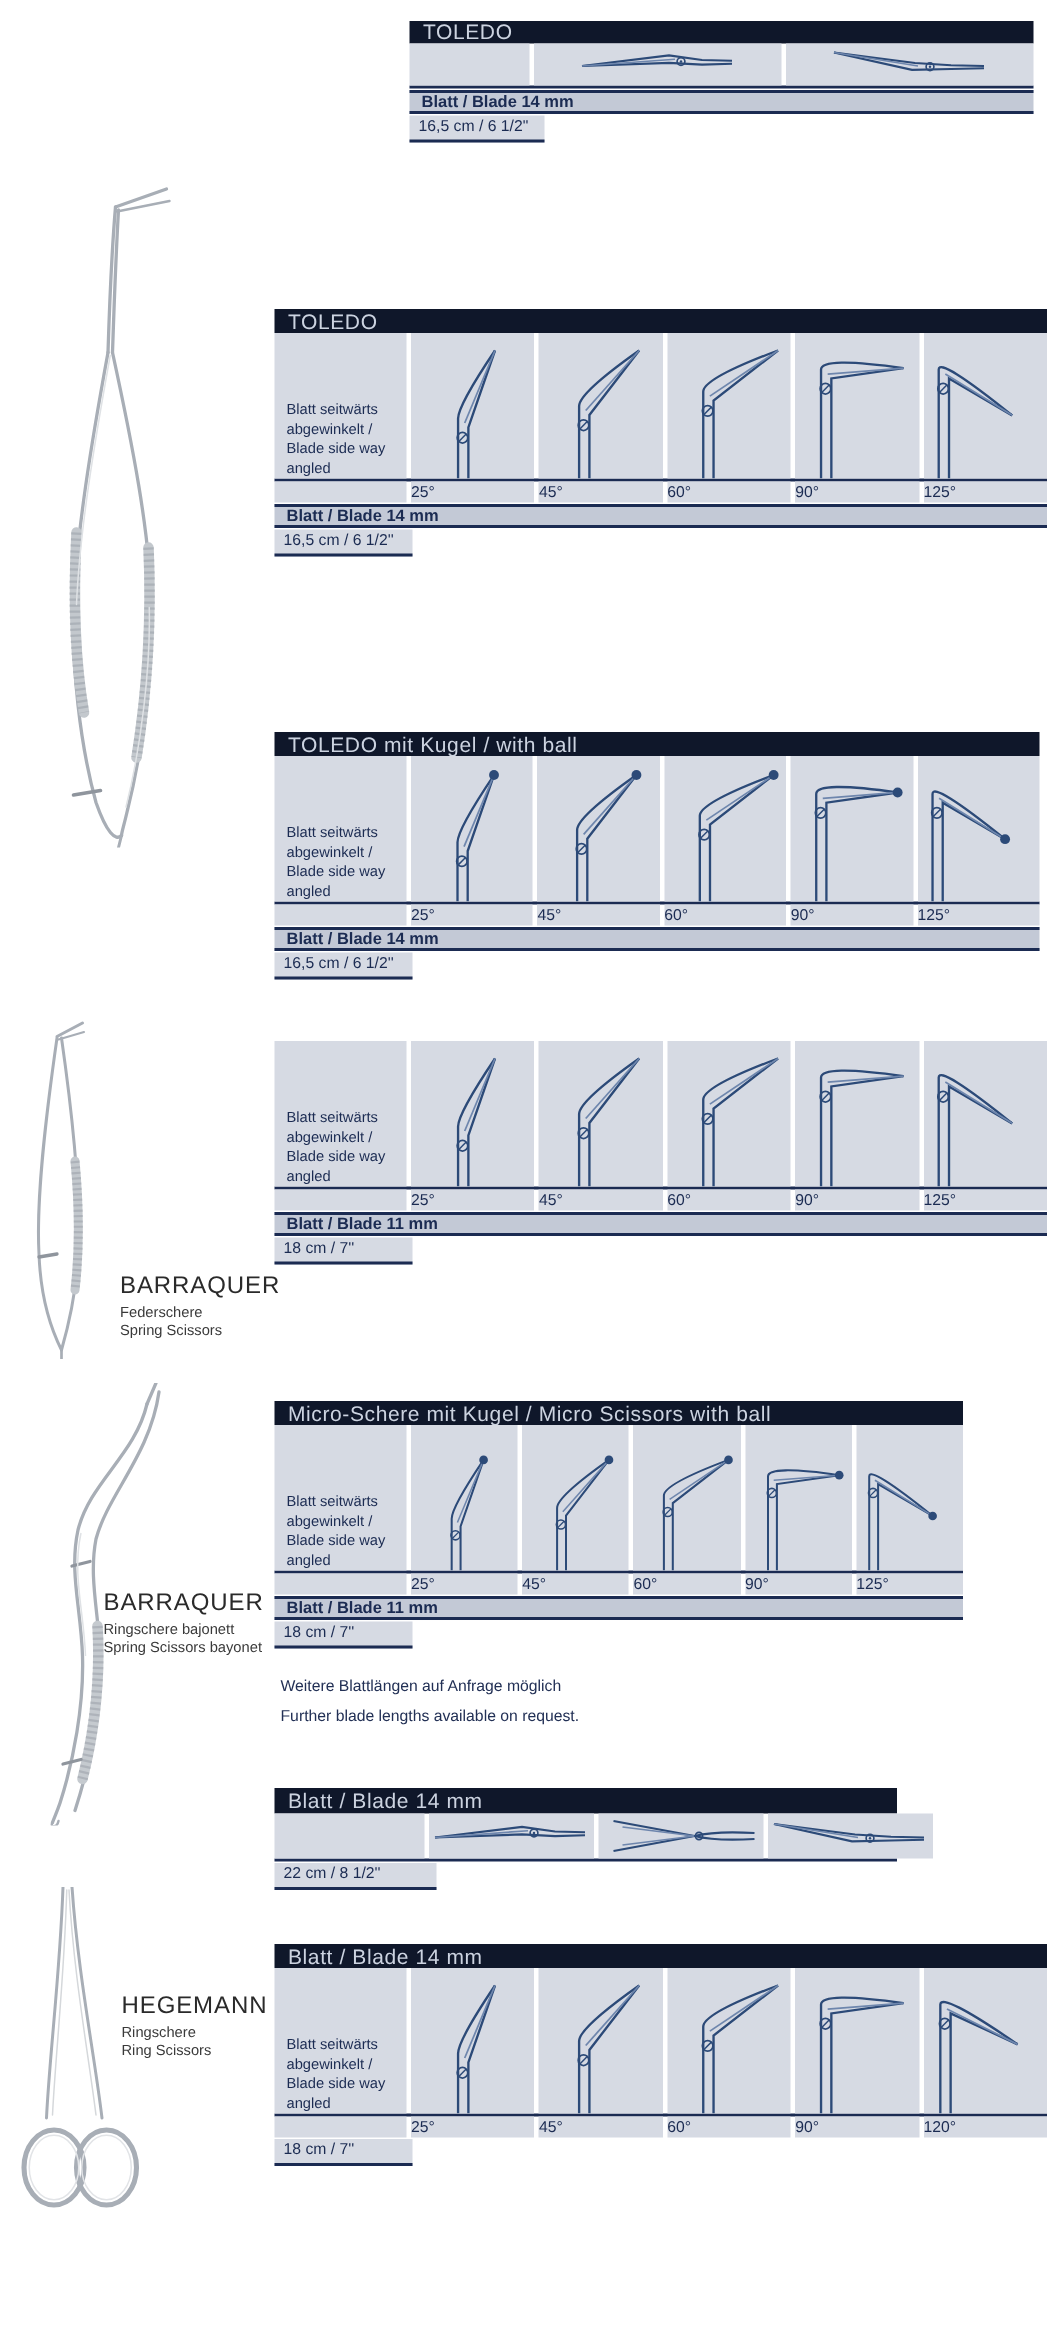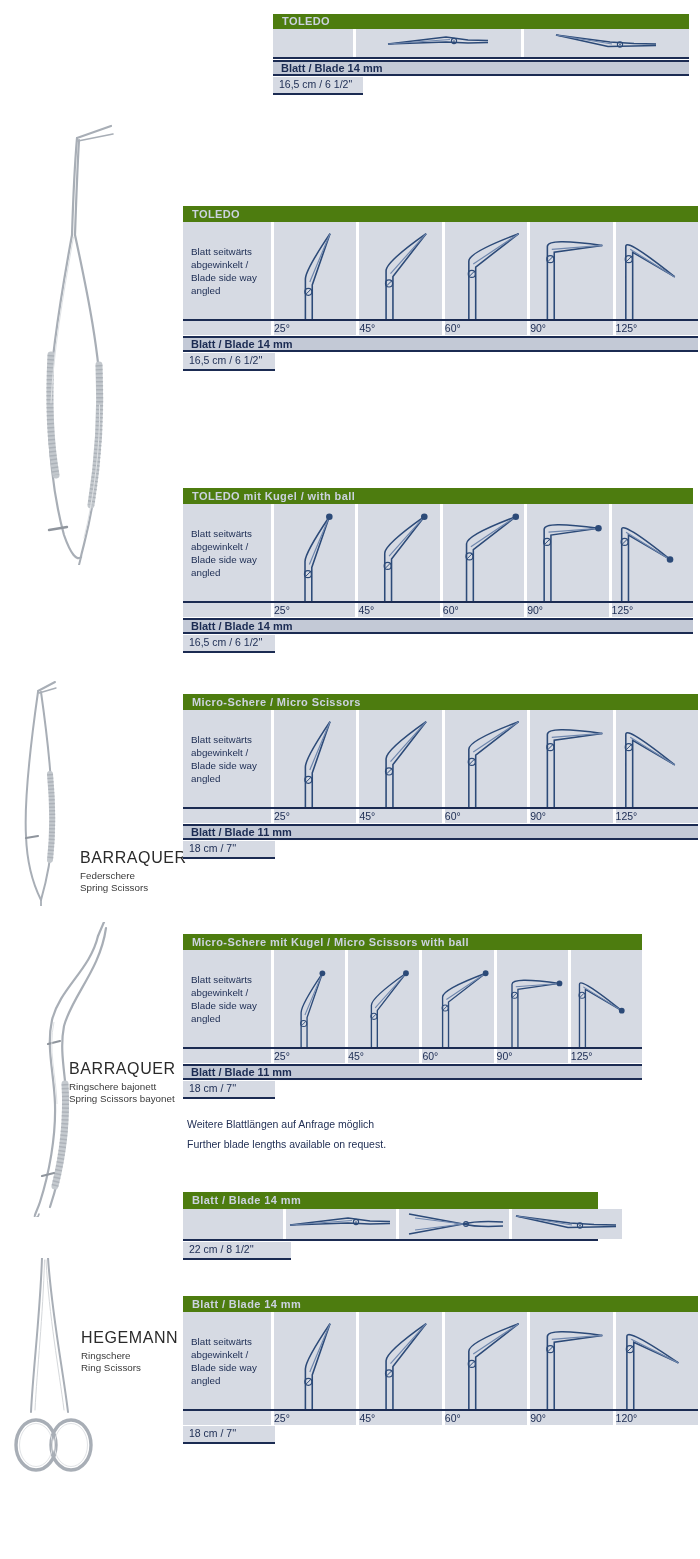--- a/index.html
+++ b/index.html
@@ -1,23 +1,23 @@
 <!DOCTYPE html>
 <html><head>
 <meta charset="utf-8">
 <style>
   html,body{margin:0;padding:0;background:#ffffff;}
   #page{position:relative;width:700px;height:1559px;background:#ffffff;overflow:hidden;
         font-family:"Liberation Sans", sans-serif;}
   .tbl{position:absolute;box-sizing:border-box;}
-  .thead{box-sizing:border-box;height:16px;line-height:16px;background:#4d7c0f;color:#ccd3e0;
-         font-size:11px;font-weight:bold;letter-spacing:.4px;padding-left:9px;}
+  .thead{box-sizing:border-box;height:16px;line-height:16px;background:#0f172a;color:#ccd3e0;
+         font-size:14px;font-weight:normal;letter-spacing:.4px;padding-left:9px;}
   .grid{display:grid;gap:3px;box-sizing:border-box;}
   .cell{background:#d6dae3;box-sizing:border-box;position:relative;}
-  .labelcell{display:flex;flex-direction:column;justify-content:center;padding-left:8px;
+  .labelcell{display:flex;flex-direction:column;justify-content:flex-end;padding-left:8px;
              color:#1b2b52;font-size:9.8px;line-height:13px;}
   .anglegrid{border-top:2px solid #1b2b52;}
   .anglecell{height:14px;line-height:14px;text-align:left;color:#1b2b52;font-size:10.5px;}
   .bar{margin-top:1px;height:12px;line-height:12px;background:#c3c9d6;border-top:2px solid #1b2b52;
        border-bottom:2px solid #1b2b52;color:#1b2b52;font-size:11px;font-weight:bold;padding-left:8px;}
   .sizecell{margin-top:1px;height:16px;line-height:15px;background:#d6dae3;border-bottom:2px solid #1b2b52;
             color:#1b2b52;font-size:10.5px;padding-left:6px;box-sizing:content-box;}
   .iconrow .cell{display:flex;align-items:center;justify-content:center;}
   .product{position:absolute;color:#2a2a2a;}
   .product .pname{font-size:16px;letter-spacing:.6px;margin-bottom:3px;}
@@ -285,21 +285,20 @@
           <div class="cell anglecell">25°</div>
           <div class="cell anglecell">45°</div>
           <div class="cell anglecell">60°</div>
           <div class="cell anglecell">90°</div>
           <div class="cell anglecell">125°</div>
         </div>
         <div class="bar">Blatt / Blade 14 mm</div>
         <div class="sizecell" style="width:86px">16,5 cm / 6 1/2''</div>
       </div>
       <div class="tbl" style="left: 183px; top: 694px; width: 515px;">
-        <div class="thead">Micro-Schere / Micro Scissors</div>
         <div class="grid" style="grid-template-columns:88px repeat(5,1fr)">
           <div class="cell labelcell">
             <span>Blatt seitwärts</span>
             <span>abgewinkelt /</span>
             <span>Blade side way</span>
             <span>angled</span>
           </div>
           <div class="cell" style="height:97px">
             <svg viewBox="0 0 84 97" preserveAspectRatio="xMidYMax meet" style="width:100%;height:97px">
               <path d="M32.0 97 L32.0 56.3 Q32.0 47.3 57.1 10" stroke="#2c4a78" stroke-width="1.6" fill="none"></path>

